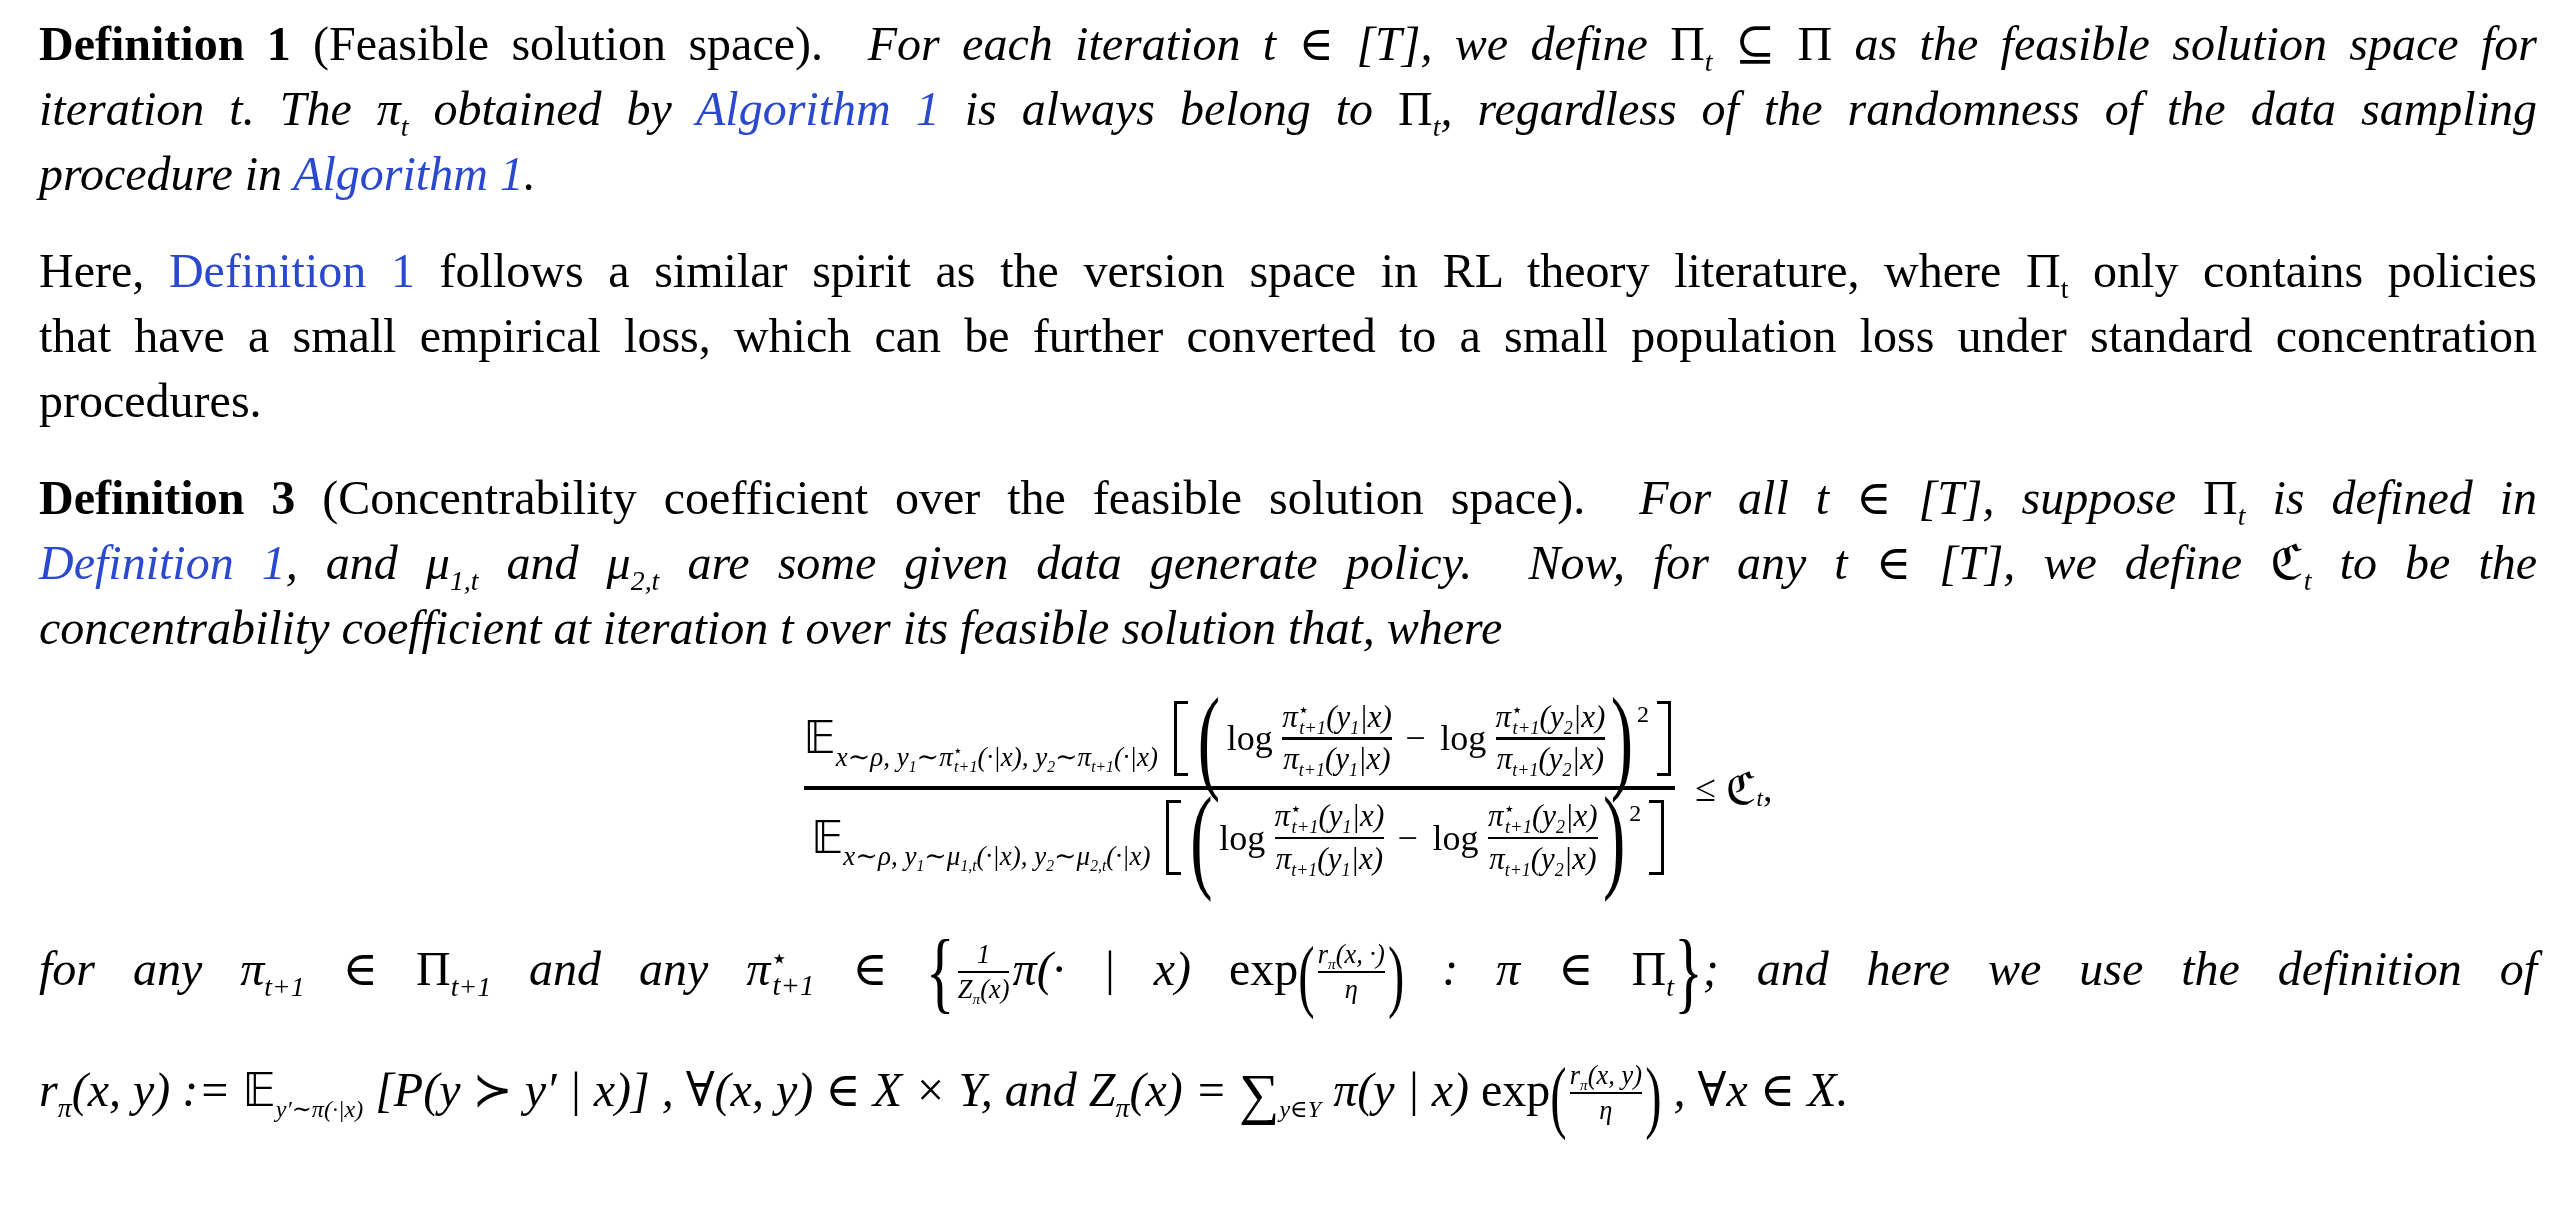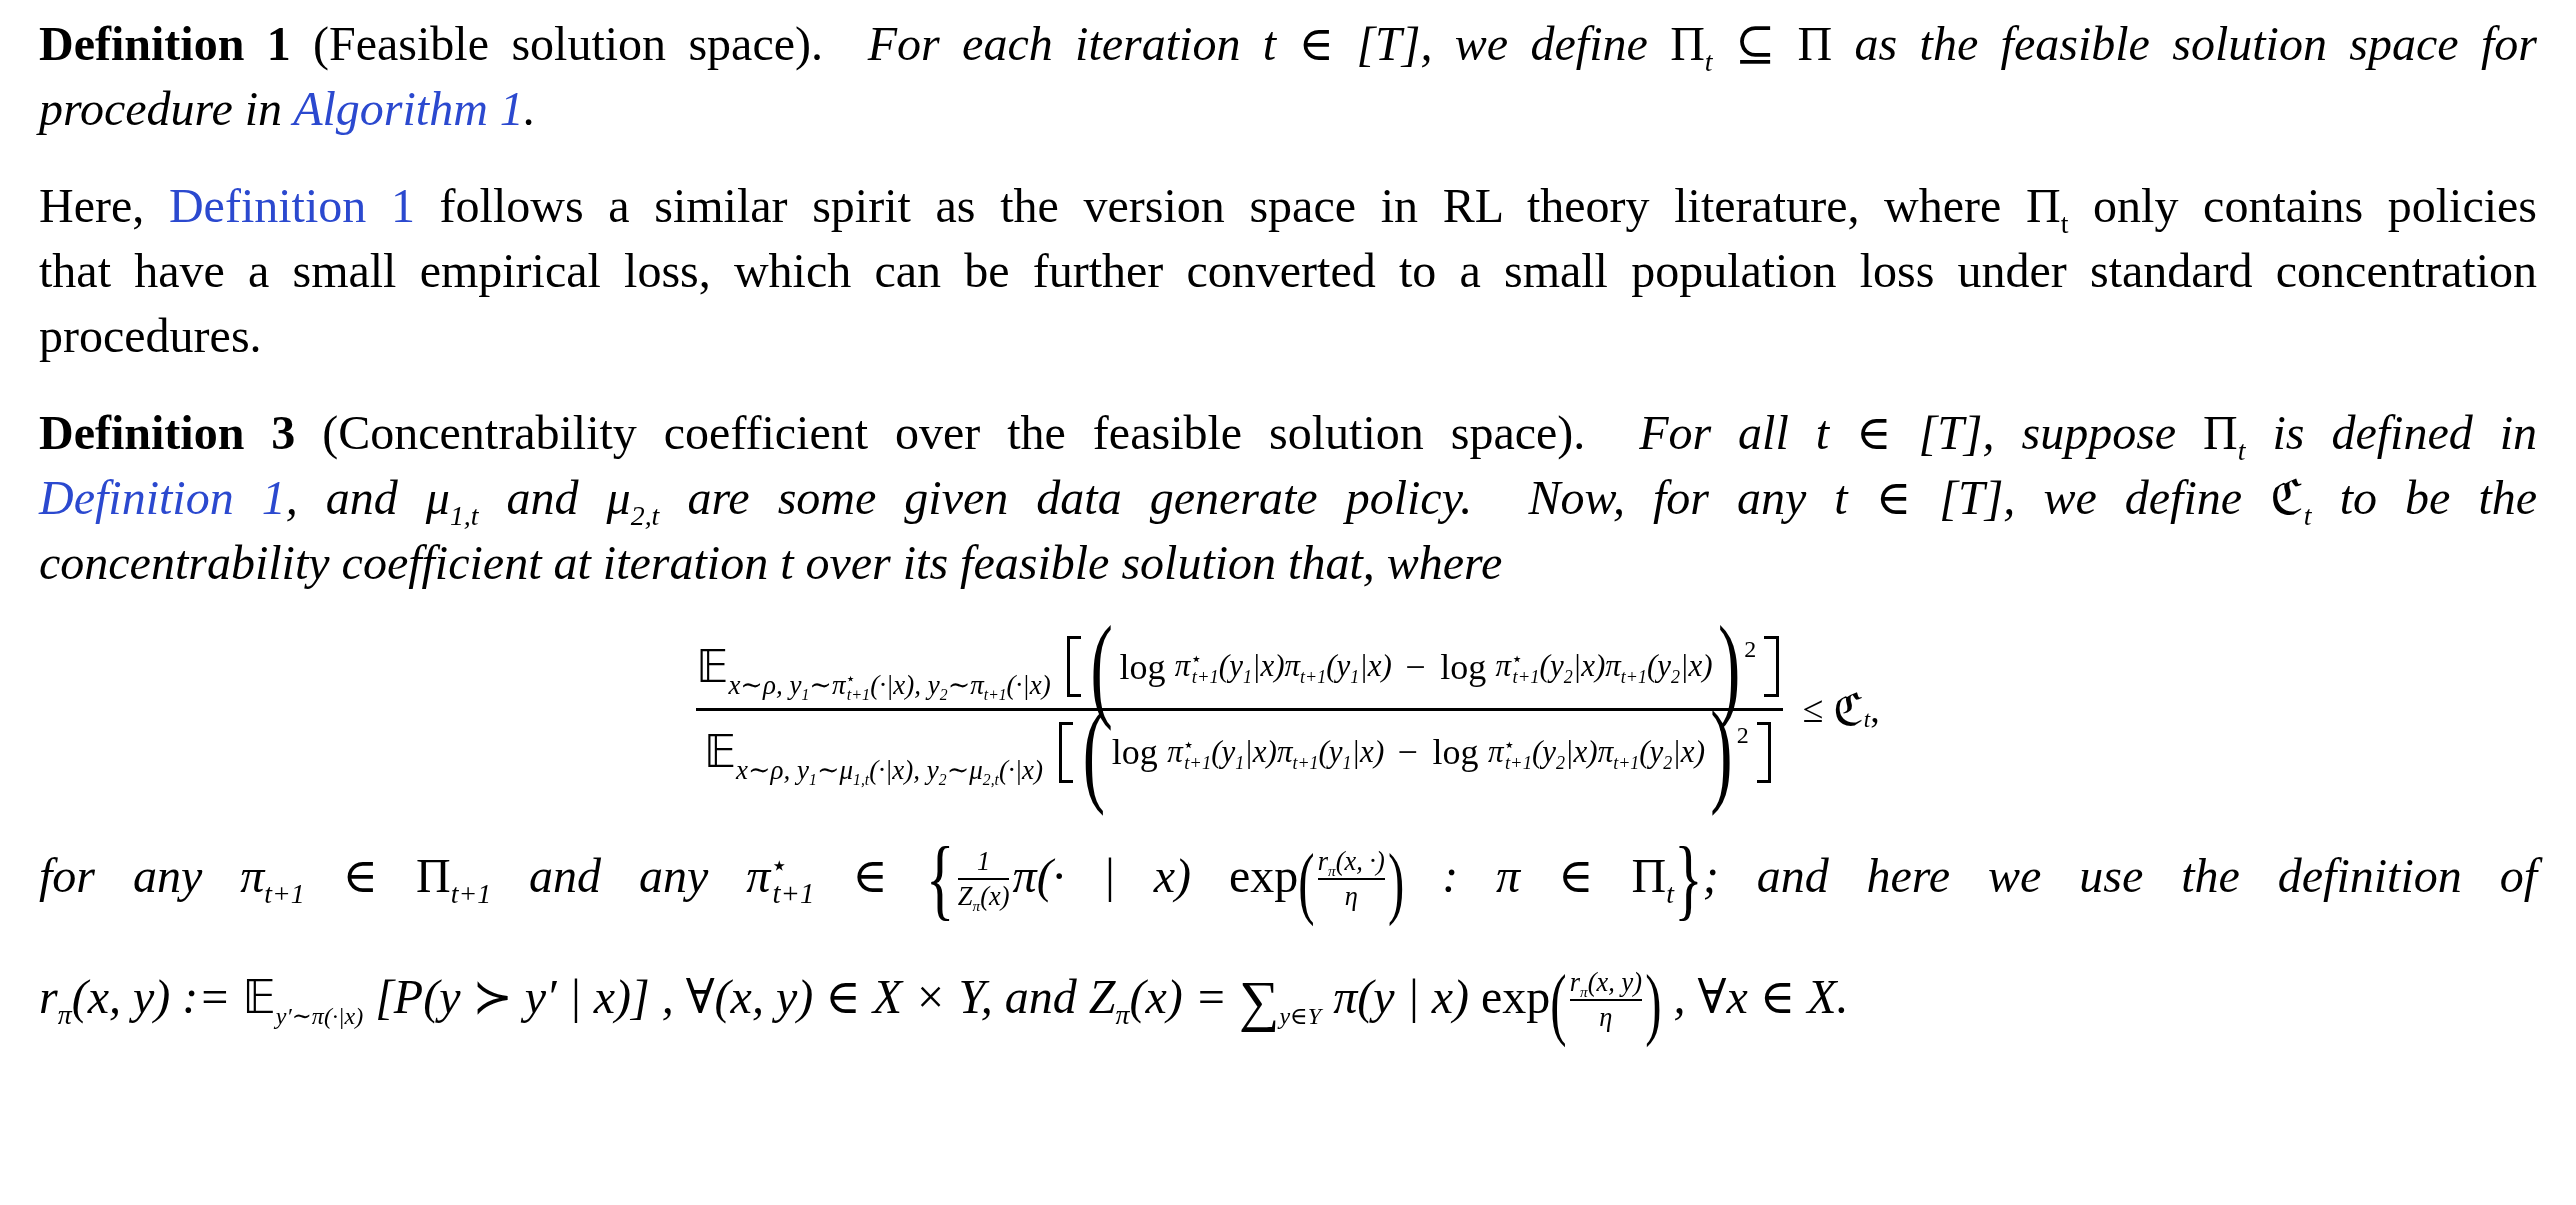--- a/index.html
+++ b/index.html
@@ -49,21 +49,21 @@
   .sqL,.sqR{align-self:stretch;width:11.4px;border:3.4px solid #000;margin:1.3px 4px;}
   .sqL{border-right:none;margin-right:6.7px;}
   .sqR{border-left:none;margin-left:6.7px;}
   .bpa{
     display:inline-block;font-size:67px;line-height:0.95;
     transform:scaleY(1.75);font-style:normal;margin:0 2.7px;
   }
   .logt{margin:0 6.7px 0 4px;font-style:normal;}
   .minus{margin:0 10.7px;font-style:normal;}
   .ifr{
-    display:inline-flex;flex-direction:row;align-items:center;
+    display:inline-flex;flex-direction:column;align-items:center;
     font-size:31px;line-height:1.12;margin:0 2.7px;font-style:italic;
   }
   .ifr .fbar{align-self:stretch;height:2.7px;background:#000;margin:2.7px 0;}
   .sq2{font-size:24px;align-self:flex-start;margin:1.3px 1.3px 0 1.3px;font-style:normal;}
   .eqrhs{font-size:38px;margin-left:20px;display:inline-flex;align-items:center;font-style:normal;}
   .eqrhs .frak{font-size:44px;margin-left:9.4px;}
   .eqrhs sub.csub{font-style:italic;font-size:23px;position:relative;top:0.45em;}
 
   
   .mfr{
@@ -79,20 +79,21 @@
   .line .esub{font-size:0.5em;font-style:italic;}
 </style>
 </head>
 <body>
 
 <div class="page">
 
   <div id="paras-top">
       <div class="para">
         <div class="line"><span class="sb">Definition 1</span><span class="sr"> (Feasible solution space).&nbsp; </span><span class="si">For each iteration t ∈ [T], we define <span class="rm">Π</span><sub>t</sub> ⊆ <span class="rm">Π</span> as the feasible solution space for</span></div>
+        <div class="line"><span class="si">iteration t. The π<sub>t</sub> obtained by </span><span class="lki">Algorithm 1</span><span class="si"> is always belong to <span class="rm">Π</span><sub>t</sub>, regardless of the randomness of the data sampling</span></div>
         <div class="line last"><span class="si">procedure in </span><span class="lki">Algorithm 1</span><span class="si">.</span></div>
       </div>
       <div class="para">
         <div class="line"><span class="sr">Here, </span><span class="lk">Definition 1</span><span class="sr"> follows a similar spirit as the version space in RL theory literature, where <span class="rm">Π</span><sub>t</sub> only contains policies</span></div>
         <div class="line"><span class="sr">that have a small empirical loss, which can be further converted to a small population loss under standard concentration</span></div>
         <div class="line last"><span class="sr">procedures.</span></div>
       </div>
       <div class="para">
         <div class="line"><span class="sb">Definition 3</span><span class="sr"> (Concentrability coefficient over the feasible solution space).&nbsp; </span><span class="si">For all t ∈ [T], suppose <span class="rm">Π</span><sub>t</sub> is defined in</span></div>
         <div class="line"><span class="lki">Definition 1</span><span class="si">, and μ<sub>1,t</sub> and μ<sub>2,t</sub> are some given data generate policy.&nbsp; Now, for any t ∈ [T], we define <span class="frak rm">ℭ</span><sub>t</sub> to be the</span></div>

